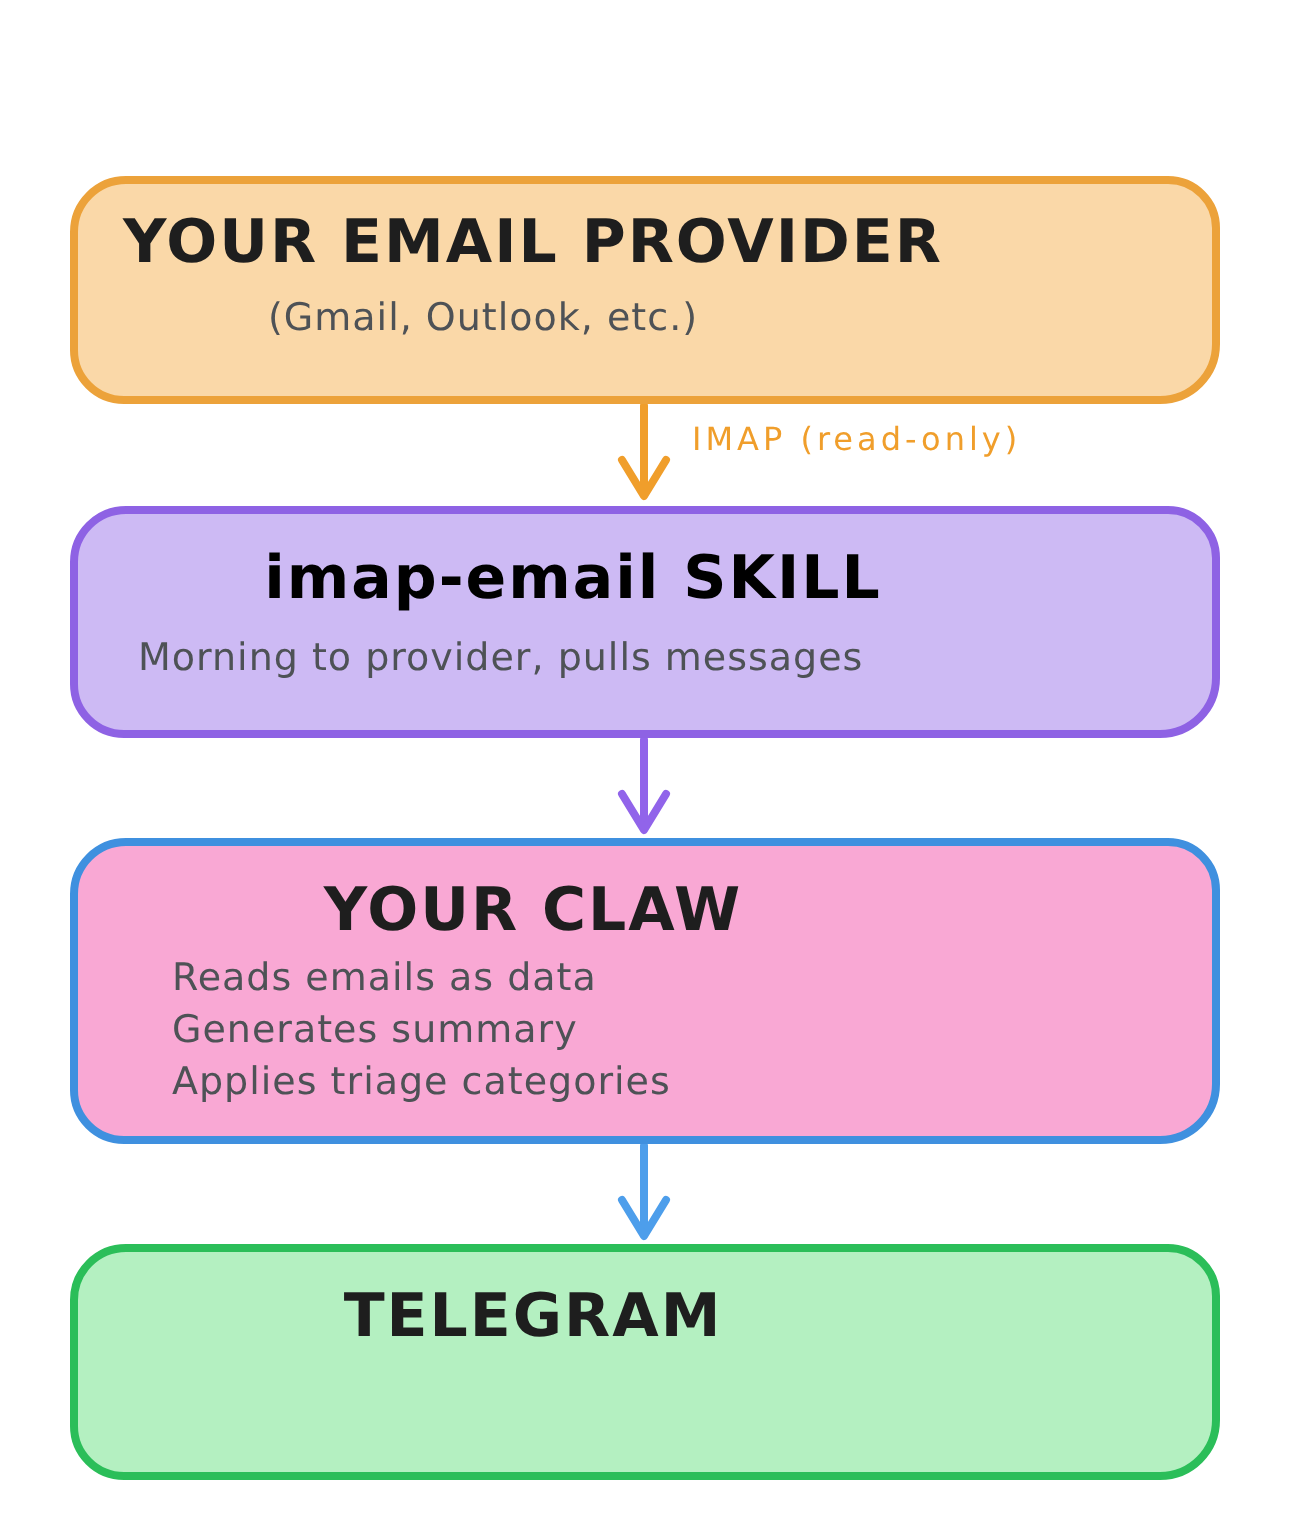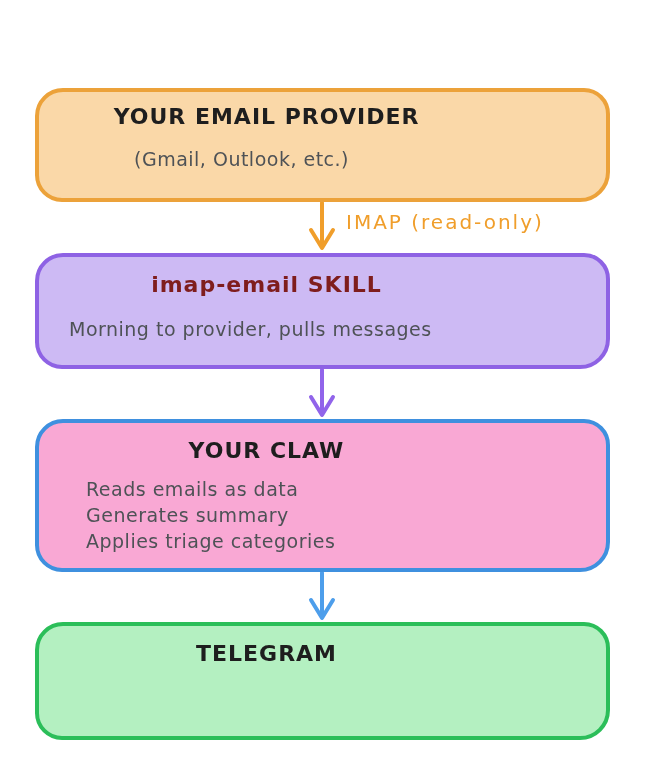--- a/index.html
+++ b/index.html
@@ -32,21 +32,21 @@
   }
   .node-provider { top: 88px;  height: 114px; }
   .node-skill    { top: 253px; height: 116px; }
   .node-claw     { top: 419px; height: 153px; }
   .node-telegram { top: 622px; height: 118px; }
   .node-title {
     position: absolute;
     left: 0;
     width: 455px;
     text-align: center;
-    font-size: 22px;
+    font-size: 30px;
     font-weight: 700;
     letter-spacing: 1px;
     white-space: nowrap;
   }
   .node-provider .node-title { top: 12px; }
   .node-skill    .node-title { top: 15px; }
   .node-claw     .node-title { top: 15px; }
   .node-telegram .node-title { top: 15px; }
   .node-subtitle {
     position: absolute;
@@ -76,21 +76,21 @@
     stroke-linecap: round;
     stroke-linejoin: round;
   }
   .arrow-1 { top: 202px; }
   .arrow-2 { top: 369px; }
   .arrow-3 { top: 572px; }
   .arrow-label {
     position: absolute;
     left: 346px;
     top: 210px;
-    font-size: 20px;
+    font-size: 16px;
     letter-spacing: 2px;
     white-space: nowrap;
   }
 </style>
 </head>
 <body>
 
 <div class="page" style="background-color: rgb(255, 255, 255);">
 
 
@@ -99,21 +99,21 @@
     <div class="node-subtitle" style="color: rgb(78, 82, 86);">(Gmail, Outlook, etc.)</div>
   </section>
 
   <svg class="arrow arrow-1" viewBox="0 0 40 50" style="stroke: rgb(240, 158, 43);">
     <line x1="20" y1="1" x2="20" y2="42"></line>
     <polyline points="9,28 20,46 31,28"></polyline>
   </svg>
   <span class="arrow-label" style="color: rgb(240, 158, 43);">IMAP (read-only)</span>
 
   <section class="node node-skill" style="background-color: rgb(205, 186, 244); border-color: rgb(142, 98, 228);">
-    <div class="node-title" style="color: #7f1d1d;">imap-email SKILL</div>
+    <div class="node-title" style="color: #000000; padding-left: 20px;">imap-email SKILL</div>
     <div class="node-subtitle" style="color: rgb(78, 82, 86);">Morning to provider, pulls messages</div>
   </section>
 
   <svg class="arrow arrow-2" viewBox="0 0 40 50" style="stroke: rgb(145, 100, 234);">
     <line x1="20" y1="1" x2="20" y2="42"></line>
     <polyline points="9,28 20,46 31,28"></polyline>
   </svg>
 
   <section class="node node-claw" style="background-color: #f9a8d4; border-color: rgb(63, 144, 223);">
     <div class="node-title" style="color: rgb(30, 30, 30);">YOUR CLAW</div>

